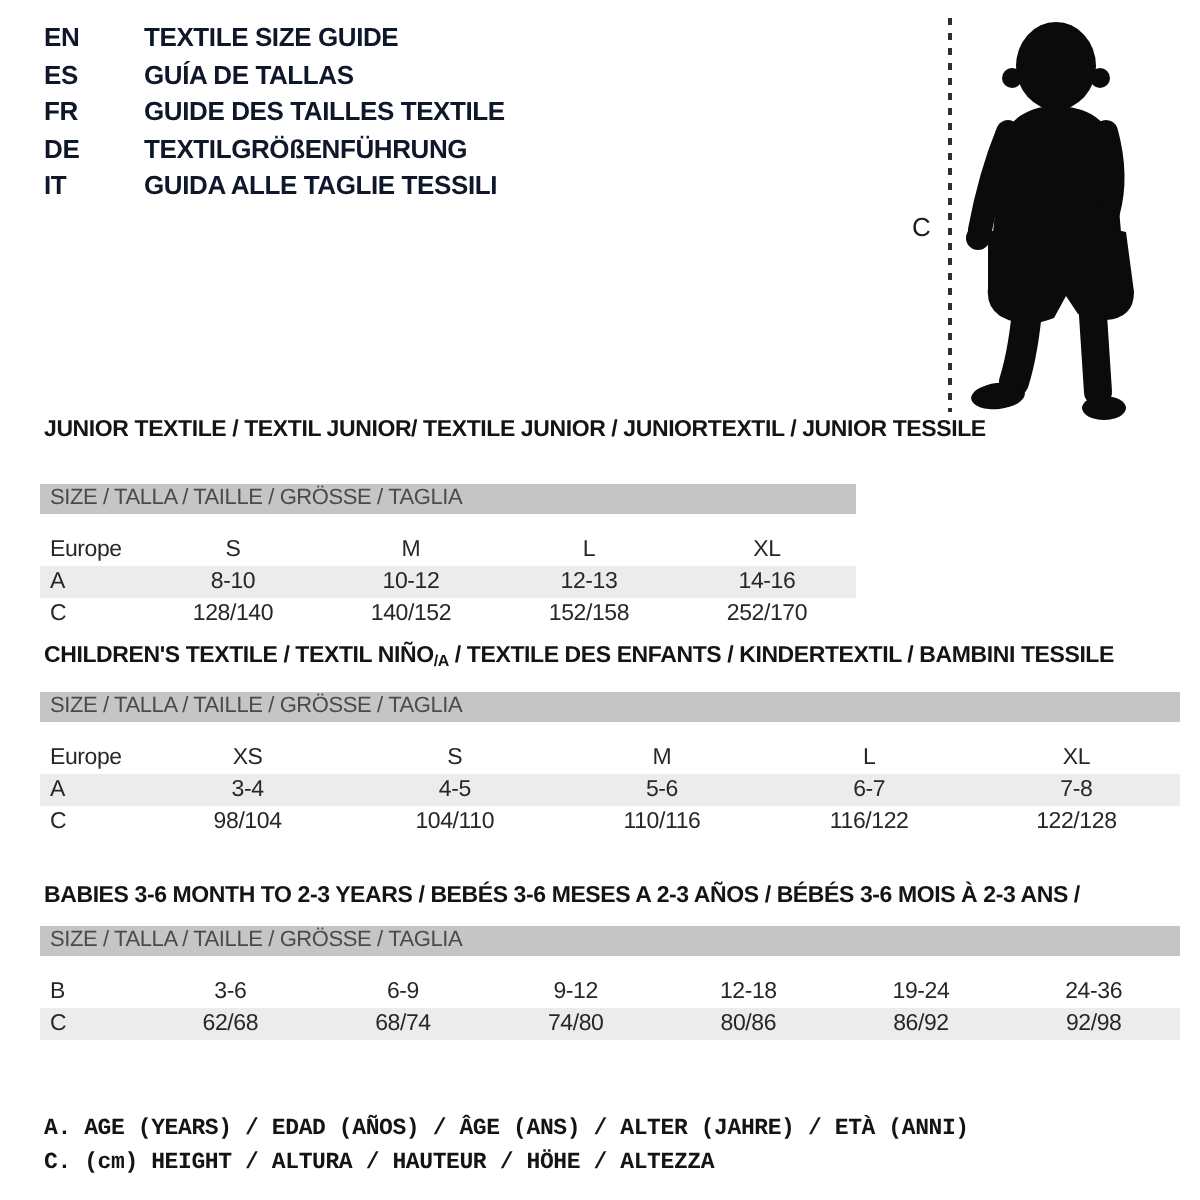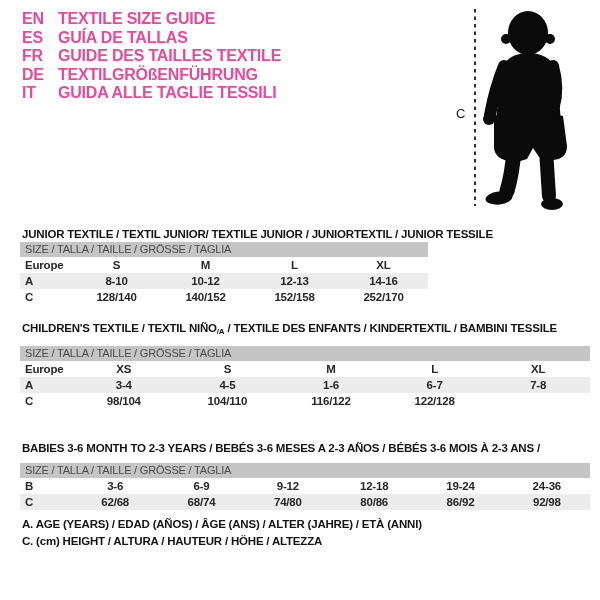--- a/index.html
+++ b/index.html
@@ -6,48 +6,48 @@
   html,body { background:#fff; }
   body { font-family:"Liberation Sans", sans-serif; color:#1b1b1b; }
   .canvas {
     position:relative; width:600px; height:600px; background:#ffffff;
     overflow:hidden; font-stretch:condensed; letter-spacing:-0.2px;
   }
 
   
   .lang-list { position:absolute; top:10px; left:22px; }
   .lang-row { display:flex; height:18.5px; line-height:18.5px;
-              font-size:16px; font-weight:bold; color:#ec4899; }
+              font-size:13px; font-weight:bold; color:#0f172a;gap:14px; }
   .lang-code { width:36px; }
 
   
   .figure { position:absolute; left:440px; top:0; }
   .figure text { font-family:"Liberation Sans", sans-serif; font-size:13px; fill:#1b1b1b; }
 
   
   .tbl-title { position:absolute; left:22px; font-size:11.5px; font-weight:bold;
                color:#141414; line-height:15px; white-space:nowrap; }
   .tbl-title sub { font-size:8px; vertical-align:-2px; }
 
   
   .tbl { position:absolute; left:20px; }
   .t1 { width:408px; }
   .t2, .t3 { width:570px; }
   .size-bar { height:15px; line-height:15px; background:#c5c5c5; color:#4a4a4a;
-              font-size:11px; padding-left:5px; margin-bottom:0; }
+              font-size:11px; padding-left:5px; margin-bottom:10px; }
   .row { display:grid; height:16px; line-height:16px; font-size:11.5px; color:#272727; }
   .t1 .row { grid-template-columns:52px repeat(4,1fr); }
   .t2 .row { grid-template-columns:52px repeat(5,1fr); }
   .t3 .row { grid-template-columns:52px repeat(6,1fr); }
   .rows .row:nth-child(even) { background:#ececec; }
-  .cell { text-align:center; overflow:hidden;font-weight:bold; }
+  .cell { text-align:center; overflow:hidden; }
   .cell.lbl { text-align:left; padding-left:5px; }
 
   
-  .notes { position:absolute; left:22px; top:518px; }
+  .notes { position:absolute; left:22px; top:558px;font-family:Liberation Mono, monospace; }
   .note-line { height:17px; line-height:13px; font-size:11.5px; font-weight:bold;
                color:#141414; white-space:nowrap; }
 </style>
 </head>
 <body>
 
 <div class="canvas">
 
   <div class="lang-list">
     <div class="lang-row">
@@ -91,21 +91,21 @@
       <path d="M54 116 Q88 107 123 116 L127 146 Q127 159 113 160 L99 157 L93 148 L87 159 Q72 165 60 158 Q53 153 54 144 Z"></path>
 
       <path d="M74 150 Q72 175 67 191" fill="none" stroke-width="15" stroke-linecap="round"></path>
       <path d="M106 150 Q108 180 109 196" fill="none" stroke-width="14" stroke-linecap="round"></path>
 
       <ellipse cx="59" cy="198" rx="13.5" ry="6.5" transform="rotate(-6 59 198)"></ellipse>
       <ellipse cx="112" cy="204" rx="11" ry="6"></ellipse>
     </g>
   </svg>
 
-  <div class="tbl-title" style="top:227px;">JUNIOR TEXTILE / TEXTIL JUNIOR/ TEXTILE JUNIOR / JUNIORTEXTIL / JUNIOR TESSILE</div>
+  <div class="tbl-title" style="top:208px;">JUNIOR TEXTILE / TEXTIL JUNIOR/ TEXTILE JUNIOR / JUNIORTEXTIL / JUNIOR TESSILE</div>
 
   <div class="tbl t1" style="top:242px;">
     <div class="size-bar">SIZE / TALLA / TAILLE / GRÖSSE / TAGLIA</div>
     <div class="rows">
       <div class="row">
         <span class="cell lbl">Europe</span>
         <span class="cell">S</span>
         <span class="cell">M</span>
         <span class="cell">L</span>
         <span class="cell">XL</span>
@@ -139,28 +139,29 @@
         <span class="cell">XS</span>
         <span class="cell">S</span>
         <span class="cell">M</span>
         <span class="cell">L</span>
         <span class="cell">XL</span>
       </div>
       <div class="row">
         <span class="cell lbl">A</span>
         <span class="cell">3-4</span>
         <span class="cell">4-5</span>
-        <span class="cell">1-6</span>
+        <span class="cell">5-6</span>
         <span class="cell">6-7</span>
         <span class="cell">7-8</span>
       </div>
       <div class="row">
         <span class="cell lbl">C</span>
         <span class="cell">98/104</span>
         <span class="cell">104/110</span>
+        <span class="cell">110/116</span>
         <span class="cell">116/122</span>
         <span class="cell">122/128</span>
       </div>
     </div>
   </div>
 
   <div class="tbl-title" style="top:441px;">
     <div>BABIES 3-6 MONTH TO 2-3 YEARS / BEBÉS 3-6 MESES A 2-3 AÑOS / BÉBÉS 3-6 MOIS À 2-3 ANS /</div>
   </div>
 

